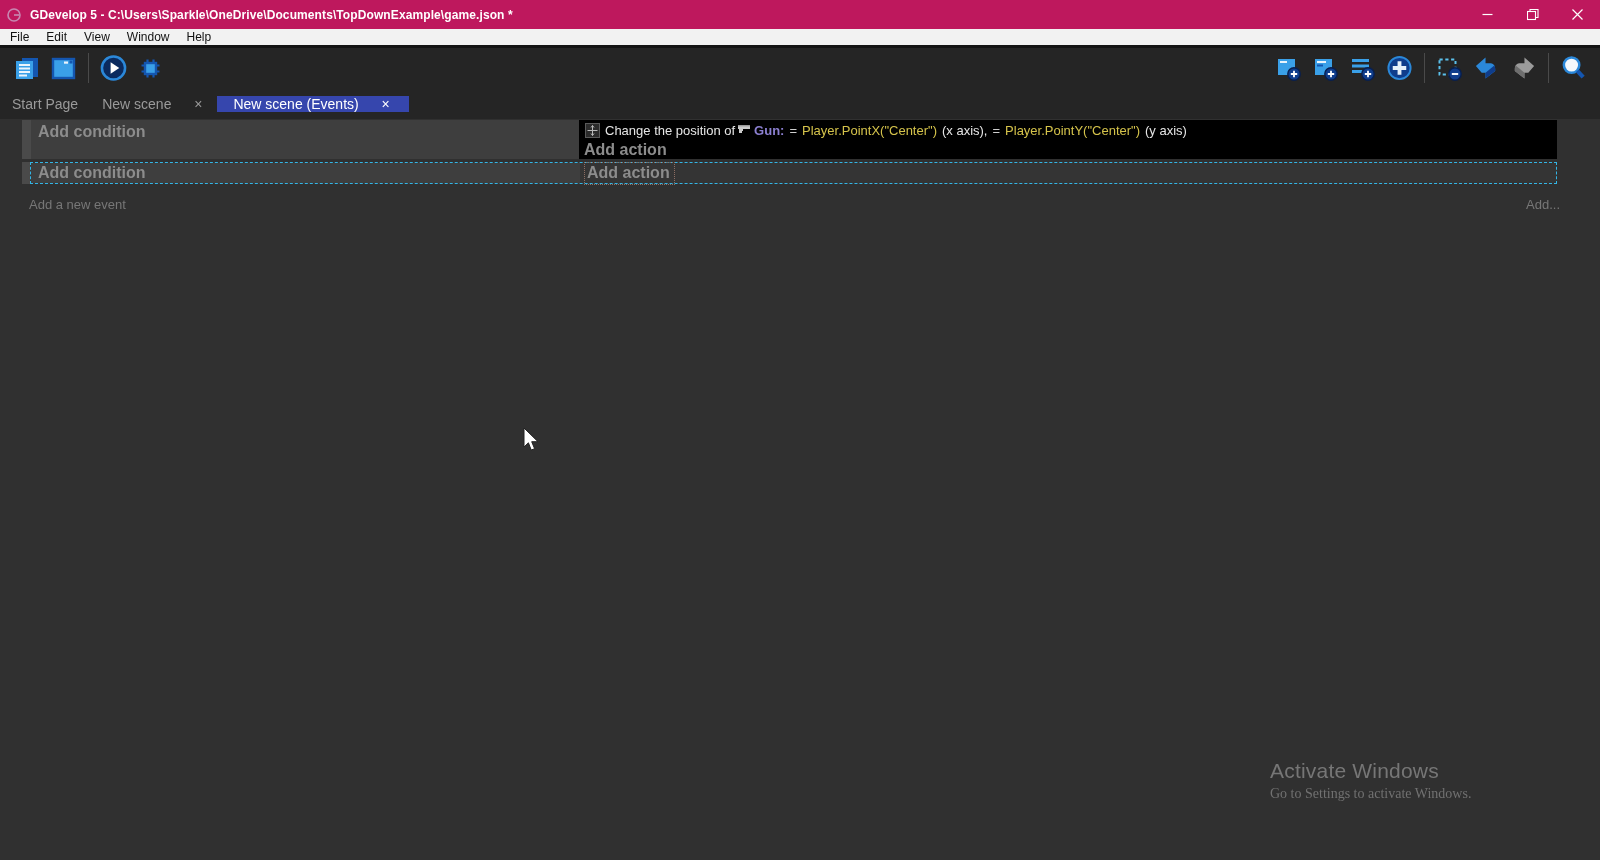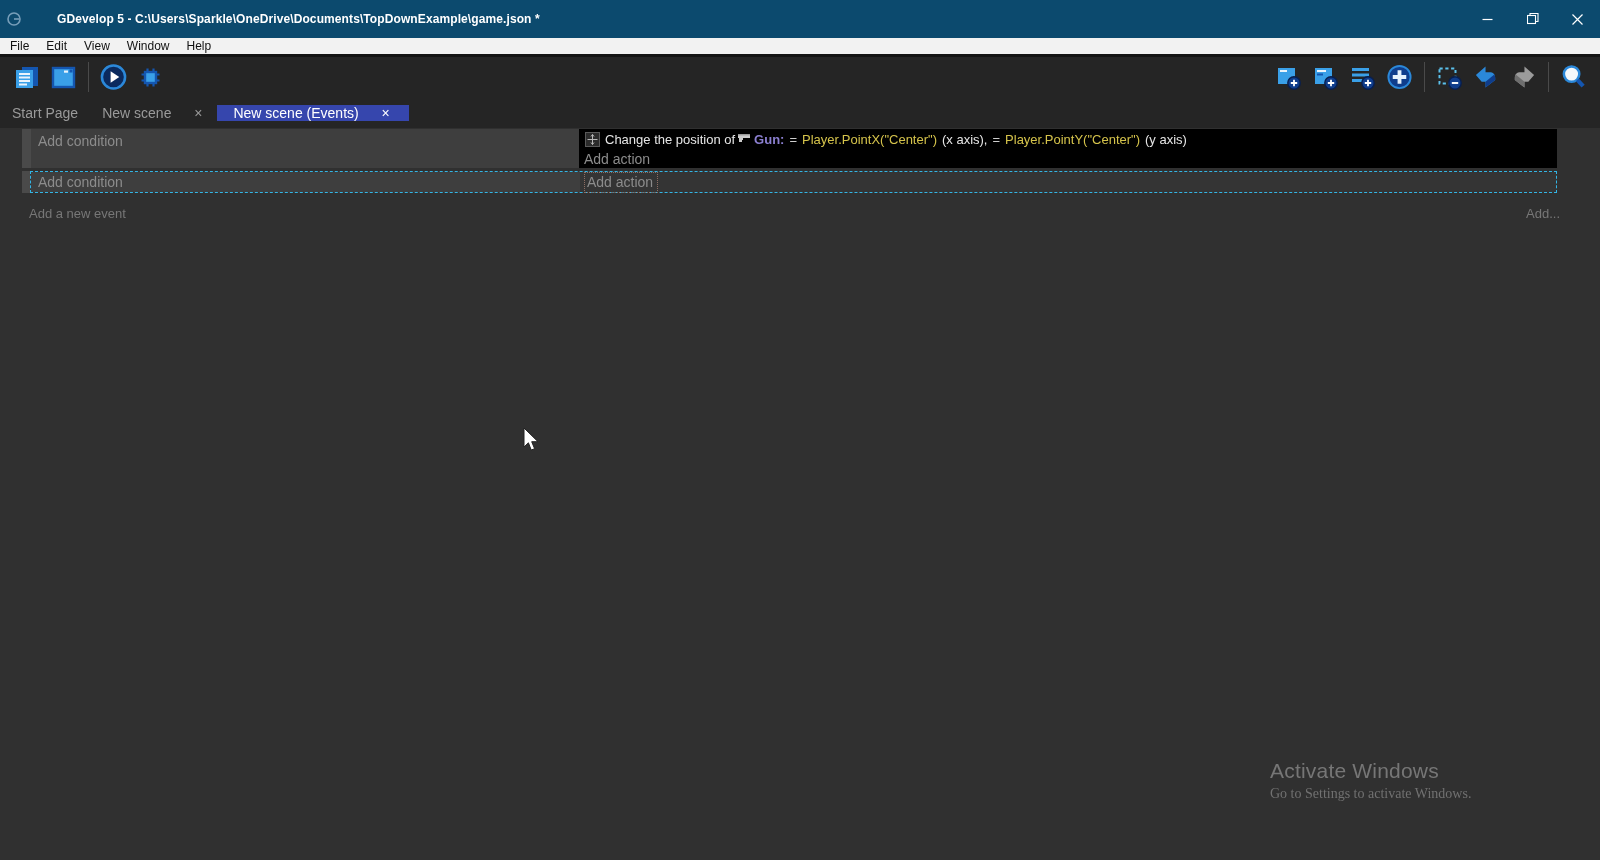--- a/index.html
+++ b/index.html
@@ -1,21 +1,21 @@
 <!DOCTYPE html>
 <html><head>
 <meta charset="utf-8">
 <style>
   * { margin:0; padding:0; box-sizing:border-box; }
   html,body { width:1600px; height:860px; overflow:hidden; background:#303030;
     font-family:"Liberation Sans", sans-serif; }
   .window { position:relative; width:1600px; height:860px; background:#303030; }
 
   
-  .titlebar { height:38px; background:#0c4a6e; display:flex; align-items:center; color:#fff;gap:27px; }
+  .titlebar { height:29px; background:#be185d; display:flex; align-items:center; color:#fff; }
   .app-icon { width:16px; height:16px; margin:0 8px 0 6px; opacity:.55; display:flex; align-items:center; justify-content:center; }
   .title-text { font-size:12px; font-weight:bold; color:#ffffff; letter-spacing:.1px; }
   .win-controls { margin-left:auto; display:flex; height:100%; }
   .win-btn { width:45px; height:100%; display:flex; align-items:center; justify-content:center; cursor:default; }
   .win-btn svg { display:block; }
 
   
   .menubar { height:19px; background:#f2f2f2; display:flex; align-items:center; padding-left:8px; border-bottom:3px solid #141414; }
   .menu-item { font-size:12px; color:#111; margin-right:13px; padding:0 2px; }
 
@@ -33,21 +33,21 @@
   .tab.active { background:#3646ad; color:#ffffff; padding:0 14px; }
   .tab.active .tab-close { color:#ffffff; }
 
   
   .events-sheet { position:relative; background:#303030; padding-top:1px; }
   .event-row { display:flex; margin-left:22px; margin-right:43px; }
   .event-gutter { width:9px; background:#4a4a4a; flex:none; }
   .event-body { display:flex; flex:1; }
   .cond-col { width:548px; flex:none; background:#3e3e3e; padding:3px 0 0 7px; }
   .act-col { flex:1; background:#000000; padding-left:5px; }
-  .placeholder { font-size:14px; color:#8c8c8c; }
+  .placeholder { font-size:16px; color:#8c8c8c;font-weight:bold; }
   .action-line { display:flex; align-items:center; height:20px; font-size:13px; color:#e6e6e6; white-space:nowrap; }
   .action-line .pos-icon { margin:0 5px 0 1px; display:flex; }
   .action-line .gun-icon { margin:0 3px 0 2px; display:flex; }
   .obj-name { color:#8b7fd0; font-weight:bold; }
   .expr { color:#d5c34b; }
   .eq { color:#cfcfcf; }
   .row1 { height:39px; }
   .row1 .act-col .add-action { height:19px; display:flex; align-items:center; }
   .row-gap { height:3px; }
   .row2-wrap { display:flex; margin-left:22px; margin-right:0; }

